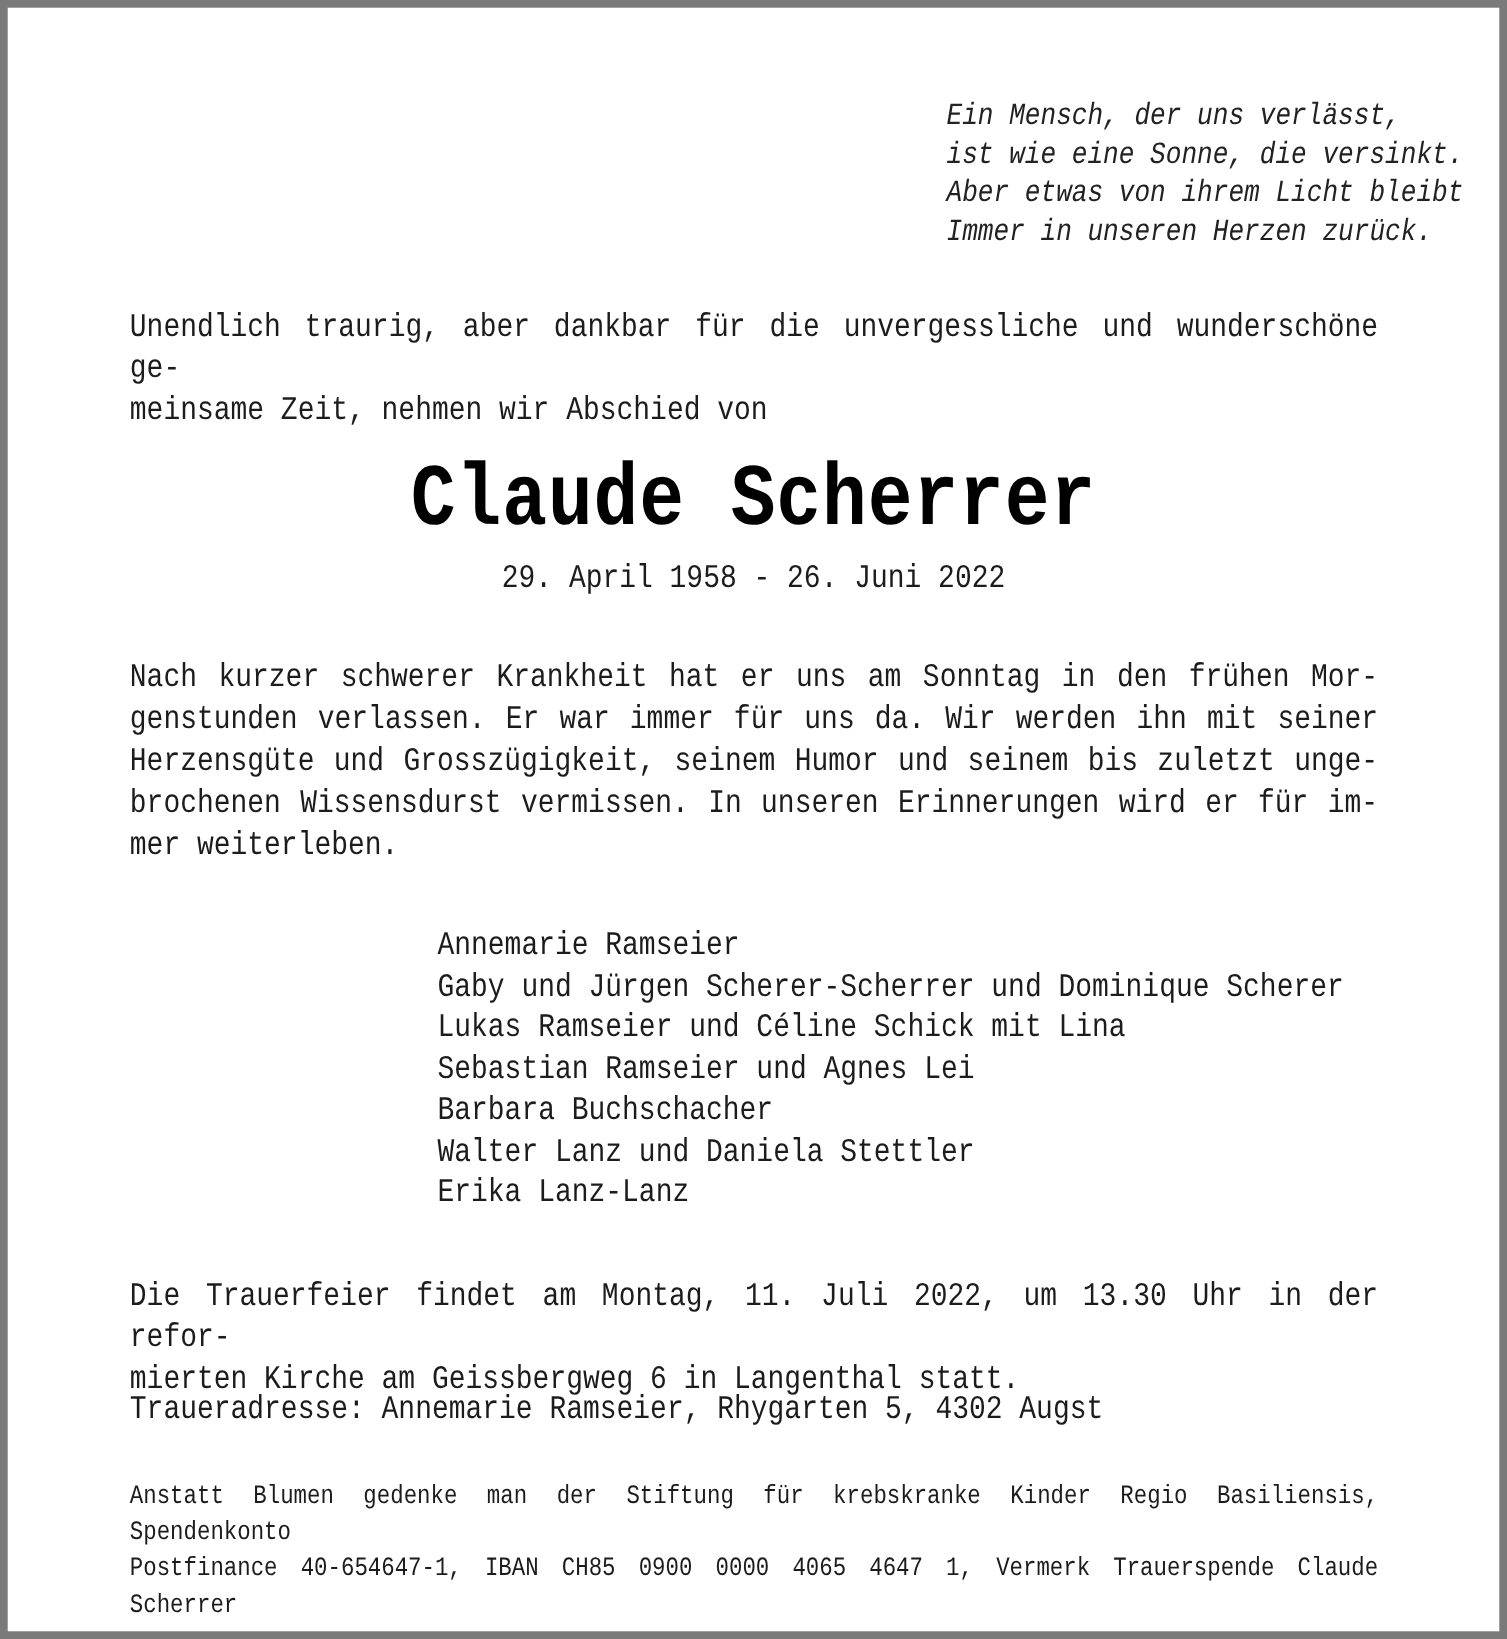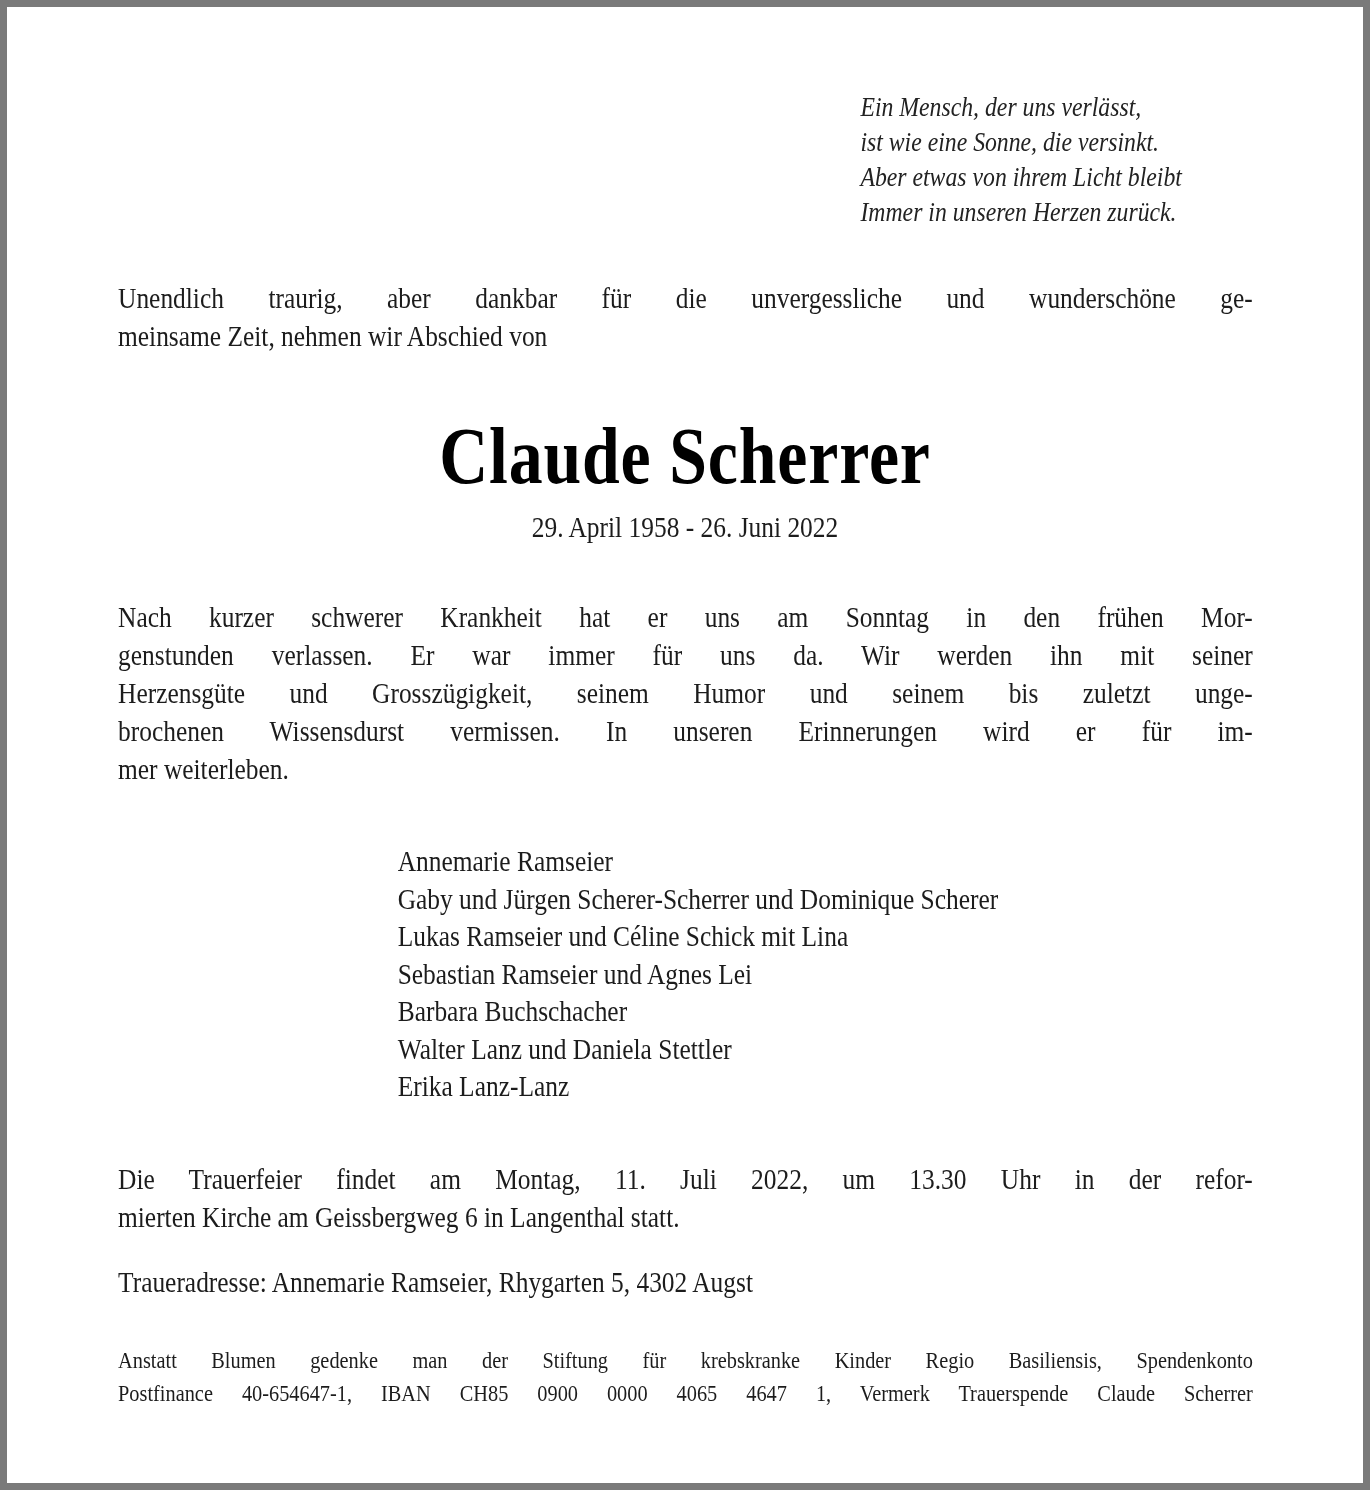--- a/index.html
+++ b/index.html
@@ -3,21 +3,21 @@
 <meta charset="utf-8">
 <style>
   html,body{margin:0;padding:0;background:#ffffff;}
   .sheet{
     position:relative;
     width:1370px;height:1490px;
     box-sizing:border-box;
     background:#ffffff;
     border:7px solid #7a7a7a;
     overflow:hidden;
-    font-family:Liberation Serif, serif;
+    font-family:Liberation Mono, monospace;
     color:#1c1c1c;
   }
   
   .content{
     position:absolute;top:0;left:0;
     width:1600px;height:1476px;
     transform:scaleX(0.8475);
     transform-origin:0 0;
   }
   .content>div,.content>h1{position:absolute;}

